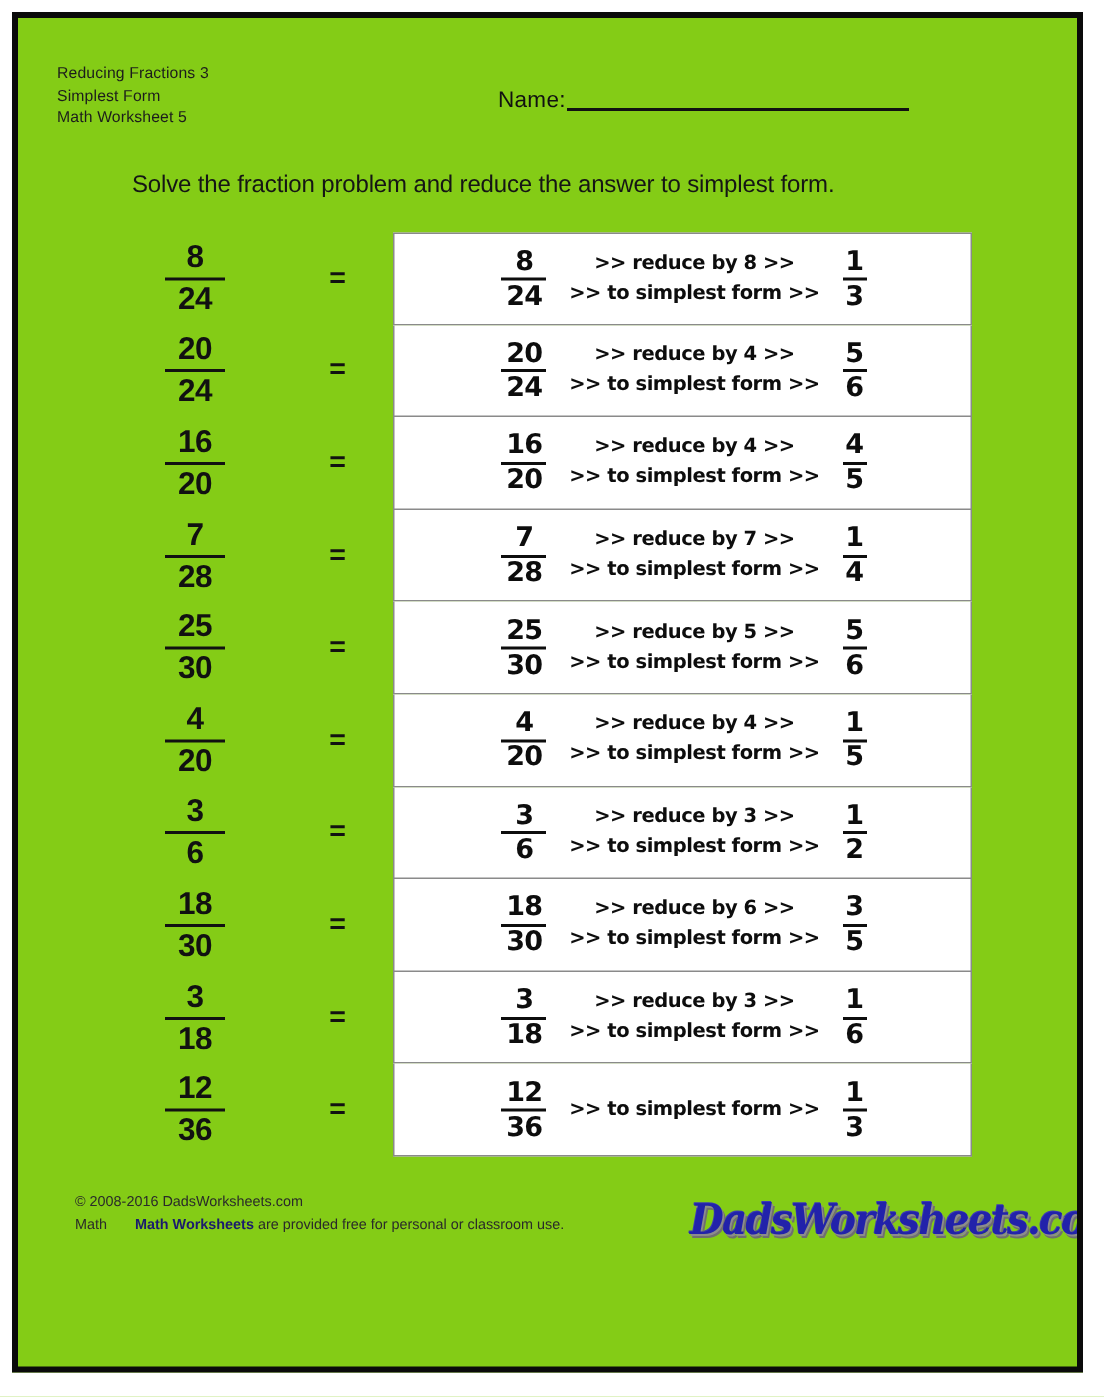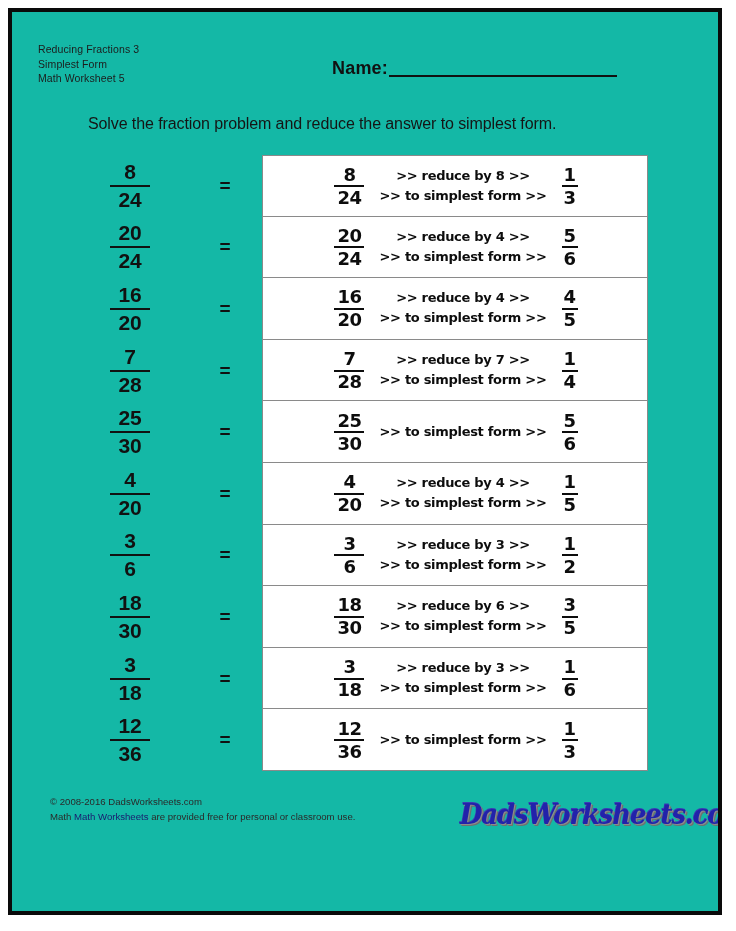--- a/index.html
+++ b/index.html
@@ -15,21 +15,21 @@
   }
 
   
   .page-outer {
     position: absolute;
     left: 8px;
     top: 8px;
     width: 714px;
     height: 907px;
     border: 4px solid #0a0a0a;
-    background: #14b8a6;
+    background: #84cc16;
     box-sizing: border-box;
     overflow: hidden;
   }
   .page-inner {
     position: relative;
     width: 100%;
     height: 100%;
   }
 
   
@@ -45,22 +45,22 @@
   .worksheet-header div { white-space: nowrap; }
 
   .name-block {
     position: absolute;
     left: 320px;
     top: 47px;
     display: flex;
     align-items: flex-end;
   }
   .name-label {
-    font-size: 18px;
-    font-weight: bold;
+    font-size: 15px;
+    font-weight: normal;
     color: #111;
     letter-spacing: 0.2px;
     line-height: 1;
   }
   .name-rule {
     width: 228px;
     border-bottom: 2.2px solid #111;
     margin-left: 1px;
     height: 2px;
   }
@@ -205,22 +205,23 @@
   .footer-text {
     position: absolute;
     left: 38px;
     top: 782px;
     font-size: 9.6px;
     line-height: 15px;
     color: #2a2a2a;
   }
   .footer-text .line { white-space: nowrap; }
   .footer-link {
-    font-weight: normal;
+    font-weight: bold;
     color: #1a1a6e;
+    margin-left: 16px;
   }
 
   .logo {
     position: absolute;
     left: 448px;
     top: 786px;
     font-family: "DejaVu Serif", serif;
     font-size: 26px;
     font-weight: bold;
     font-style: italic;
@@ -372,20 +373,21 @@
         </div>
         <div class="equals">=</div>
         <div class="answer-box">
           <div class="answer-inner">
             <div class="src-frac">
               <span class="num">25</span>
               <span class="bar"></span>
               <span class="den">30</span>
             </div>
             <div class="steps">
+              <span class="step-1">&gt;&gt; reduce by 5 &gt;&gt;</span>
               <span class="step-2">&gt;&gt; to simplest form &gt;&gt;</span>
             </div>
             <div class="res-frac">
               <span class="num">5</span>
               <span class="bar"></span>
               <span class="den">6</span>
             </div>
           </div>
         </div>
       </div>

